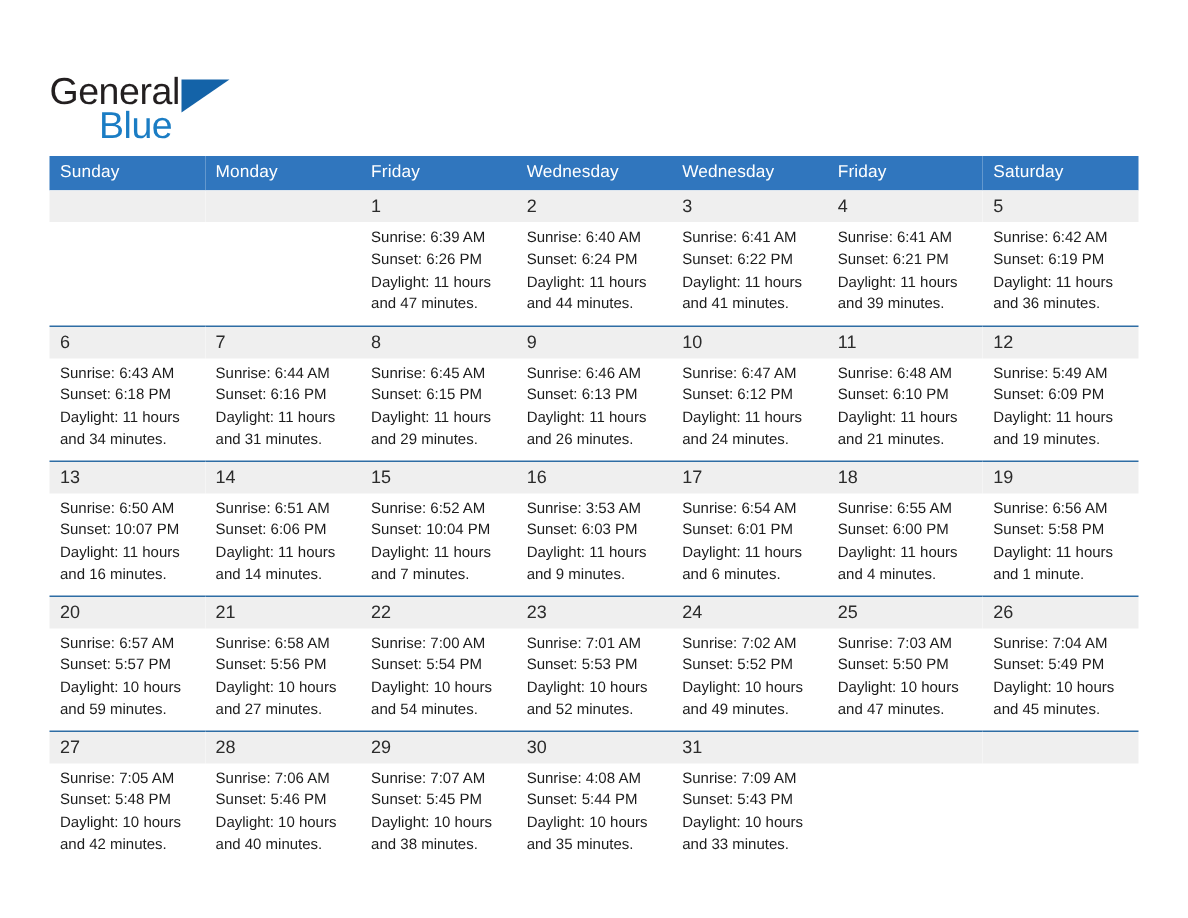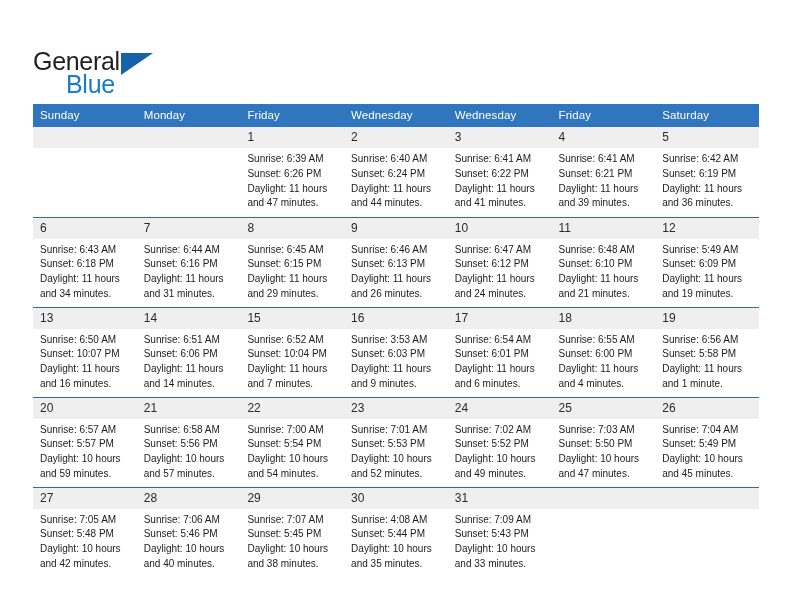--- a/index.html
+++ b/index.html
@@ -349,21 +349,21 @@
               <div>Daylight: 10 hours</div>
               <div>and 59 minutes.</div>
             </div>
           </td>
           <td class="day-cell">
             <div class="day-band">21</div>
             <div class="day-info">
               <div>Sunrise: 6:58 AM</div>
               <div>Sunset: 5:56 PM</div>
               <div>Daylight: 10 hours</div>
-              <div>and 57 minutes.</div>
+              <div>and 27 minutes.</div>
             </div>
           </td>
           <td class="day-cell">
             <div class="day-band">22</div>
             <div class="day-info">
               <div>Sunrise: 7:00 AM</div>
               <div>Sunset: 5:54 PM</div>
               <div>Daylight: 10 hours</div>
               <div>and 54 minutes.</div>
             </div>

